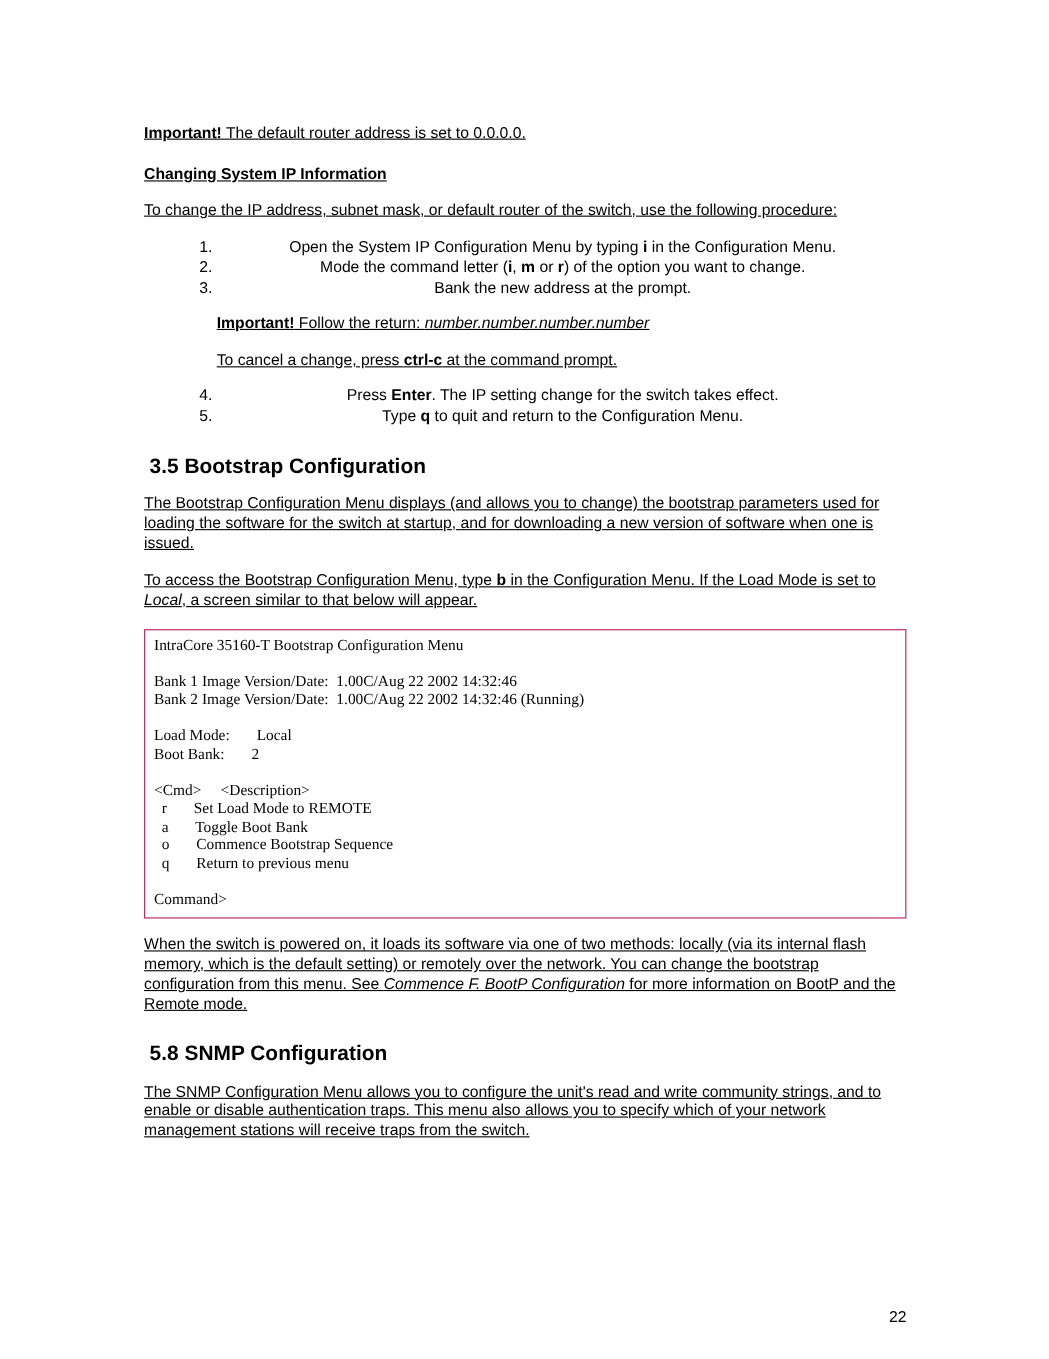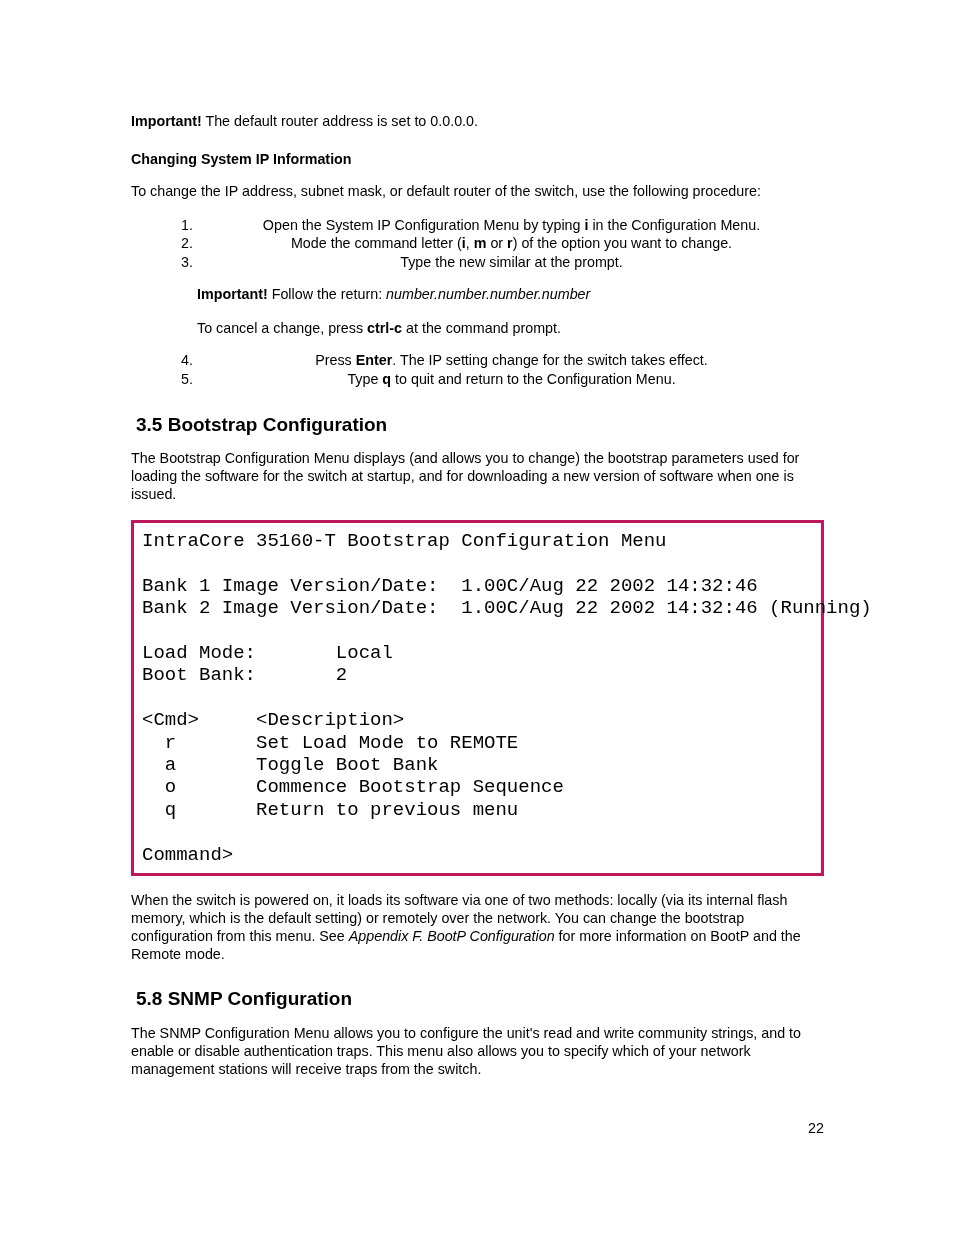--- a/index.html
+++ b/index.html
@@ -13,53 +13,53 @@
     color: #000;
   }
   .page {
     box-sizing: border-box;
     padding: 113px 130px 0 131px;
     width: 954px;
     position: relative;
     font-size: 14.3px;
     line-height: 1.25;
   }
-  p { margin: 0 0 16px 0; }
+  p { margin: 0 0 16px 0; text-decoration: underline; }
   .sub-heading {
     font-weight: bold;
     margin: 20px 0 14px 0;
   }
   ol.steps {
     margin: 0 0 14px 0;
     padding-left: 66px;
     list-style: decimal;
     text-align: center;
   }
   ol.steps li { padding-left: 2px; margin: 0 0 1px 0; }
   .indent-block {
     margin: 14px 0 14px 66px;
   }
   h2.section {
     font-size: 19px;
     font-weight: bold;
     margin: 24px 0 14px 5px;
   }
   .code-box {
-    border: 3px solid #be185d;
+    border: 1px solid #be185d;
     padding: 7px 8px 7px 8px;
-    font-family: Liberation Mono, monospace;
-    font-size: 19px;
+    font-family: Liberation Serif, serif;
+    font-size: 14px;
     line-height: 1.18;
     white-space: pre;
     margin: 6px 0 16px 0;
   }
   .page-number {
     position: absolute;
     right: 130px;
-    top: 1120px;
+    top: 1190px;
     font-size: 14.3px;
   }
   b, strong { font-weight: bold; }
   i, em { font-style: italic; }
 </style>
 </head>
 <body>
 
 <div class="page">
 
@@ -71,21 +71,21 @@
 
   <p>To change the IP address, subnet mask, or default router of the switch, use the following procedure:</p>
 
   <ol class="steps" start="1">
     <li>
       <span>Open the System IP Configuration Menu by typing </span><b>i</b><span> in the Configuration Menu.</span>
     </li>
     <li>
       <span>Mode the command letter (</span><b>i</b><span>, </span><b>m</b><span> or </span><b>r</b><span>) of the option you want to change.</span>
     </li>
-    <li>Type the new similar at the prompt.</li>
+    <li>Bank the new address at the prompt.</li>
   </ol>
 
   <div class="indent-block">
     <p>
       <b>Important!</b><span> Follow the return: </span><i>number.number.number.number</i>
     </p>
     <p style="margin-bottom:0;">
       <span>To cancel a change, press </span><b>ctrl-c</b><span> at the command prompt.</span>
     </p>
   </div>
@@ -96,39 +96,42 @@
     </li>
     <li>
       <span>Type </span><b>q</b><span> to quit and return to the Configuration Menu.</span>
     </li>
   </ol>
 
   <h2 class="section">3.5 Bootstrap Configuration</h2>
 
   <p>The Bootstrap Configuration Menu displays (and allows you to change) the bootstrap parameters used for loading the software for the switch at startup, and for downloading a new version of software when one is issued.</p>
 
+  <p>
+    <span>To access the Bootstrap Configuration Menu, type </span><b>b</b><span> in the Configuration Menu. If the Load Mode is set to </span><i>Local</i><span>, a screen similar to that below will appear.</span>
+  </p>
 
   <div class="code-box">IntraCore 35160-T Bootstrap Configuration Menu
 
 Bank 1 Image Version/Date:  1.00C/Aug 22 2002 14:32:46
 Bank 2 Image Version/Date:  1.00C/Aug 22 2002 14:32:46 (Running)
 
 Load Mode:       Local
 Boot Bank:       2
 
 &lt;Cmd&gt;     &lt;Description&gt;
   r       Set Load Mode to REMOTE
   a       Toggle Boot Bank
   o       Commence Bootstrap Sequence
   q       Return to previous menu
 
 Command&gt;</div>
 
   <p>
-    <span>When the switch is powered on, it loads its software via one of two methods: locally (via its internal flash memory, which is the default setting) or remotely over the network. You can change the bootstrap configuration from this menu. See </span><i>Appendix F. BootP Configuration</i><span> for more information on BootP and the Remote mode.</span>
+    <span>When the switch is powered on, it loads its software via one of two methods: locally (via its internal flash memory, which is the default setting) or remotely over the network. You can change the bootstrap configuration from this menu. See </span><i>Commence F. BootP Configuration</i><span> for more information on BootP and the Remote mode.</span>
   </p>
 
   <h2 class="section">5.8 SNMP Configuration</h2>
 
   <p>The SNMP Configuration Menu allows you to configure the unit's read and write community strings, and to enable or disable authentication traps. This menu also allows you to specify which of your network management stations will receive traps from the switch.</p>
 
   <div class="page-number">22</div>
 </div>
 
 </body></html>

